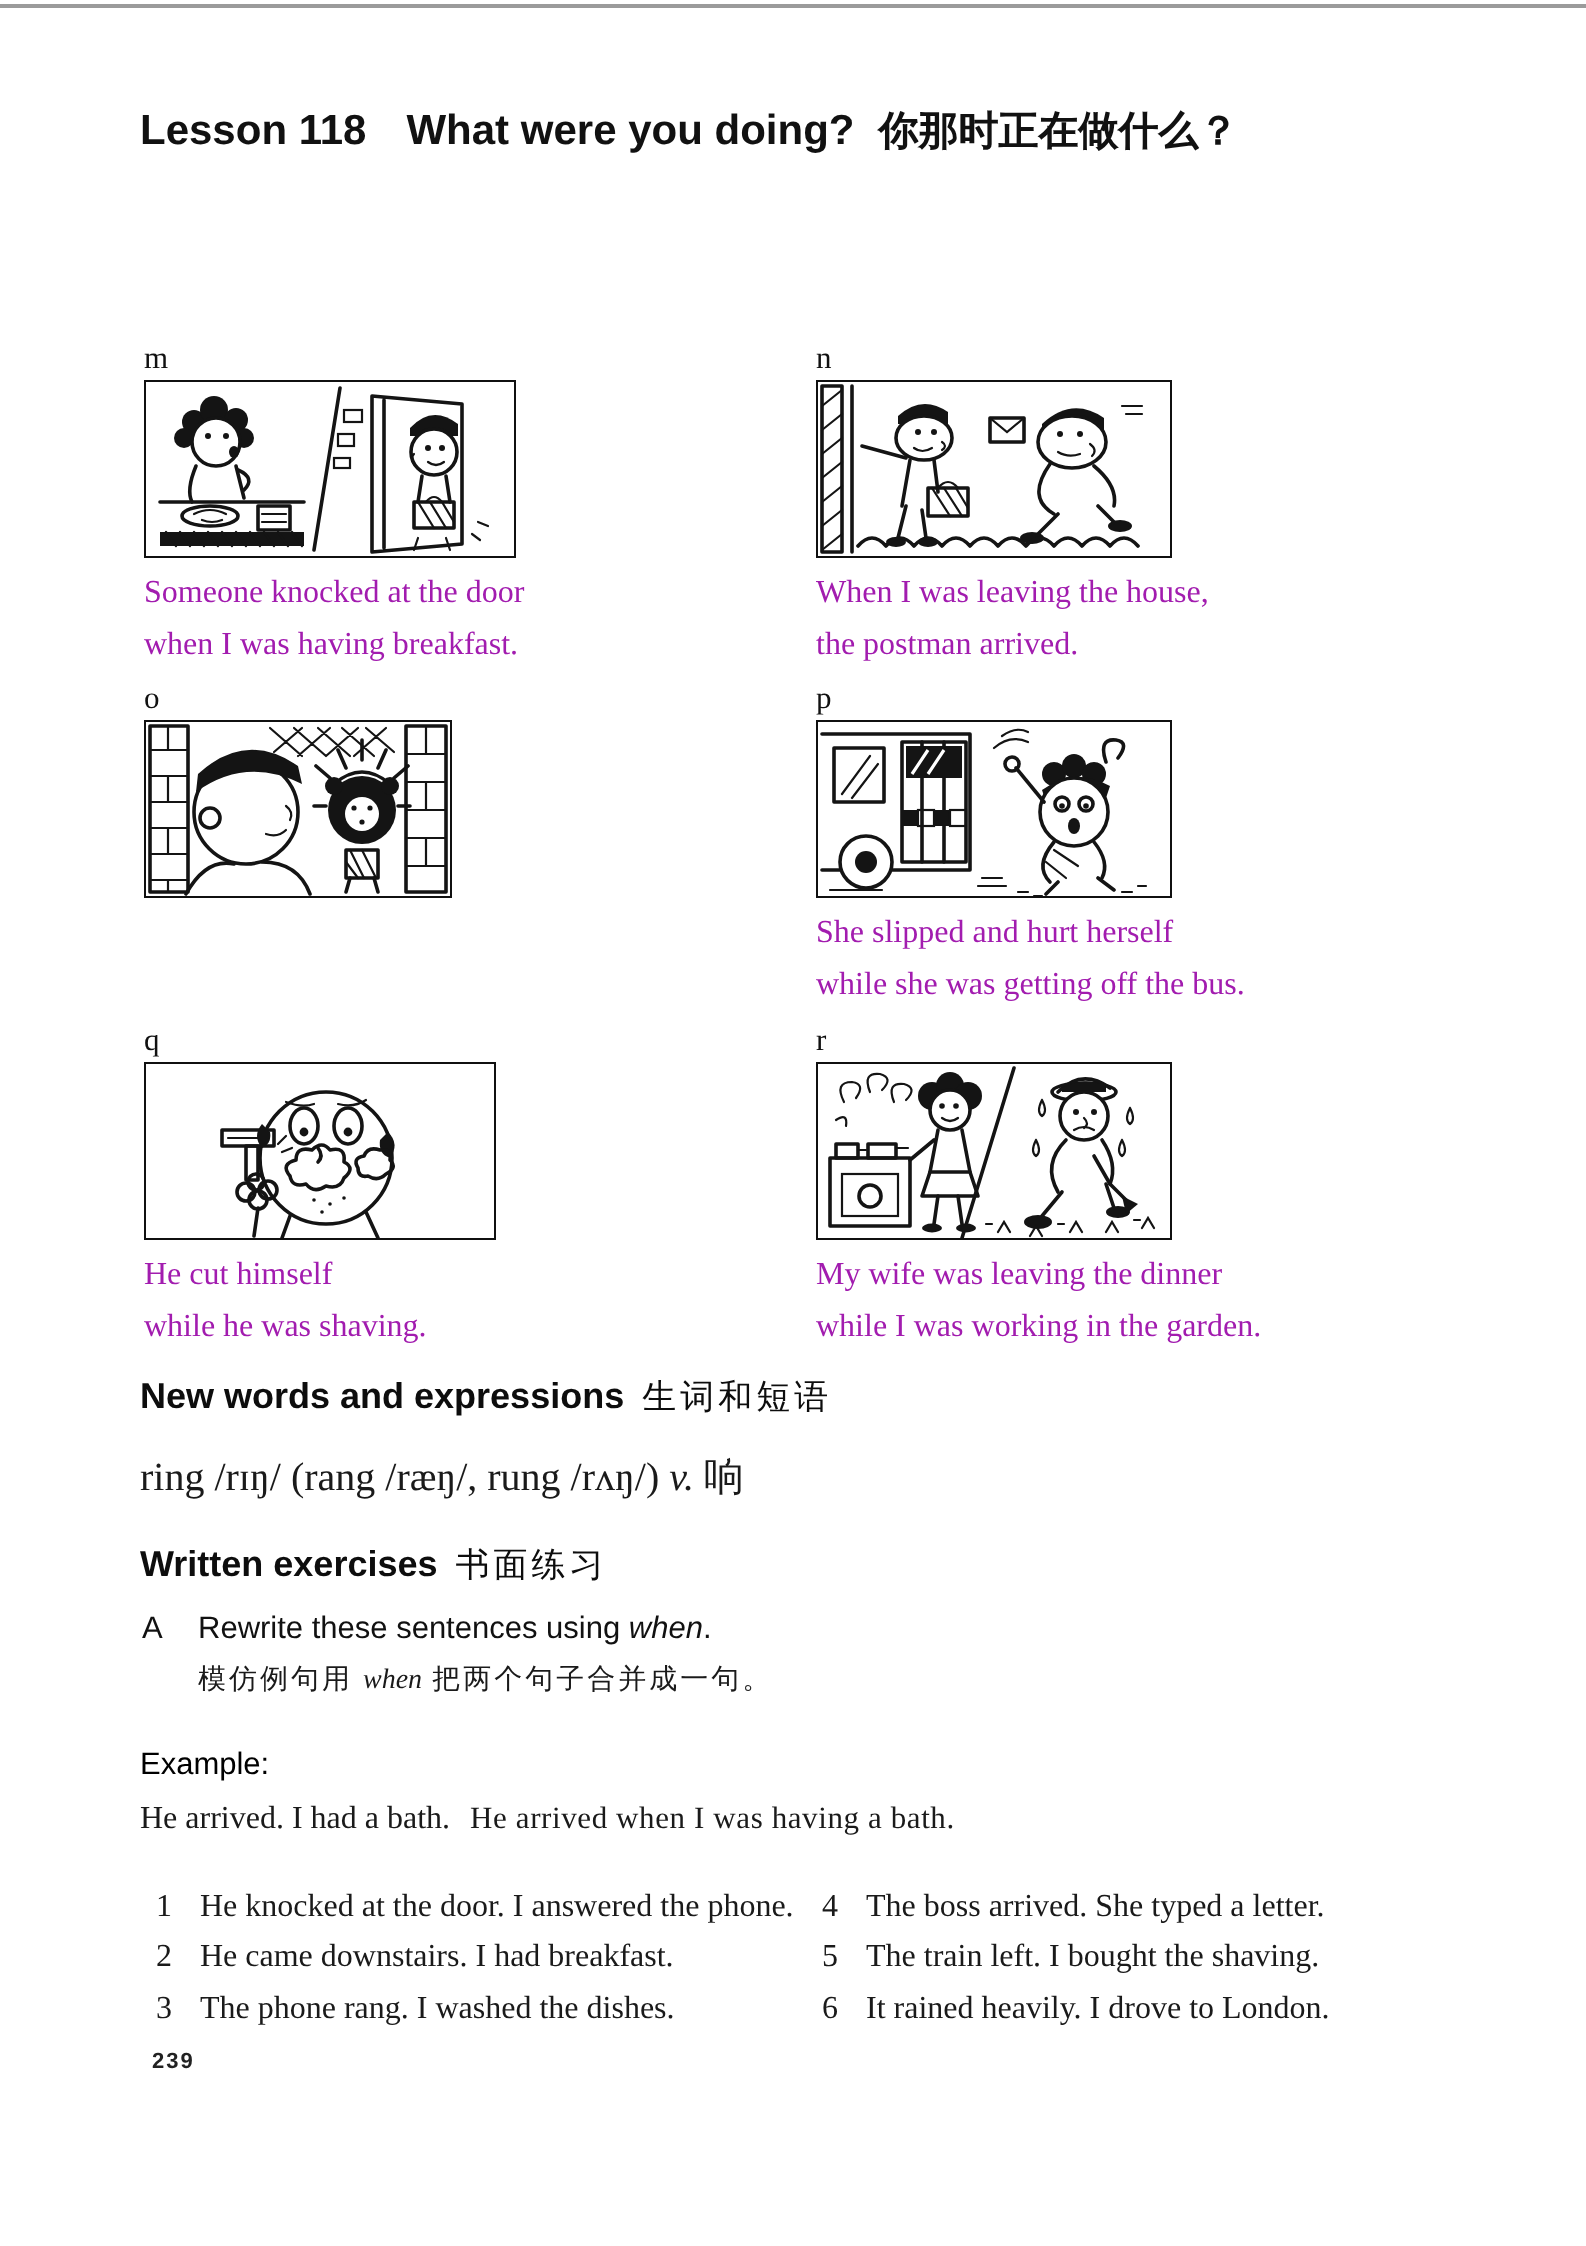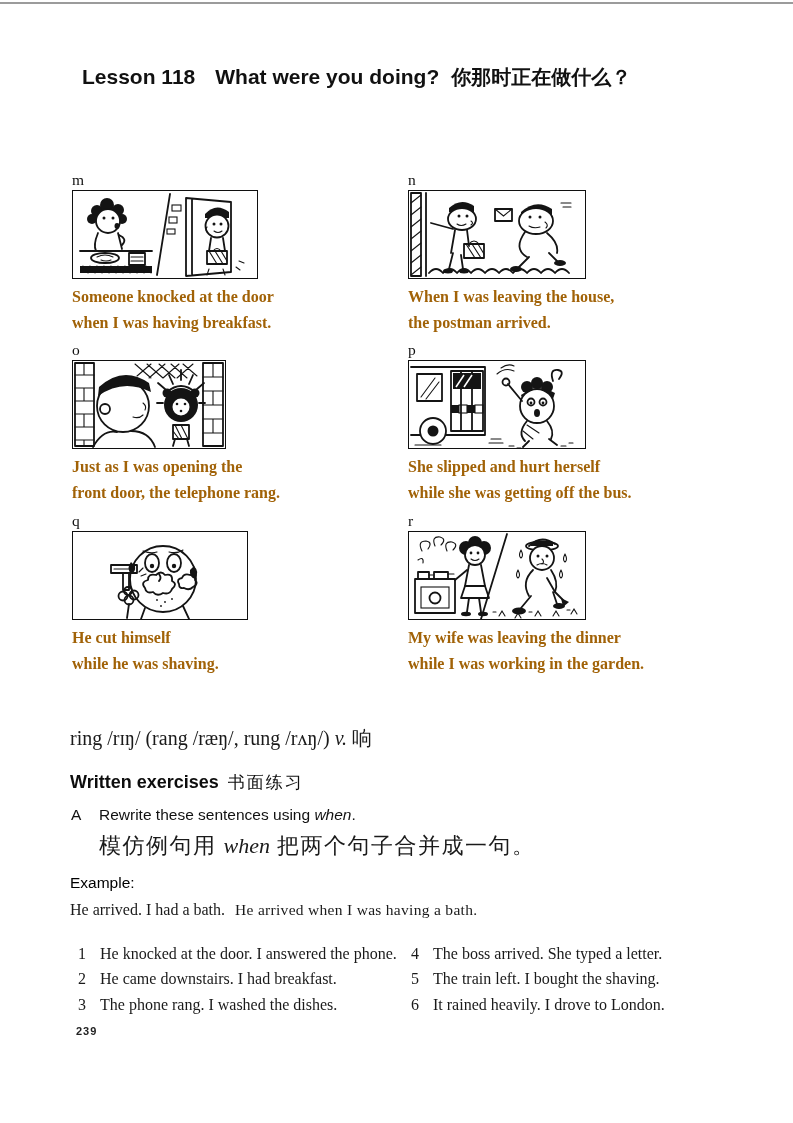--- a/index.html
+++ b/index.html
@@ -21,21 +21,21 @@
   .cassette { flex:0 0 auto; margin-top:4px; }
   .instr-text { margin-left:11px; }
   .instr-en { font-family:"Liberation Sans", sans-serif; font-size:16px; color:#111; }
   .instr-zh { margin-top:7px; font-size:16.5px; letter-spacing:2px; }
 
   
   .panel { position:absolute; }
   .panel-label { font-size:15.5px; height:18px; line-height:16px; color:#111; }
   .panel-img { border:1.6px solid #101010; background:#fff; box-sizing:content-box; }
   .panel-img svg { display:block; }
-  .caption { margin-top:5px; font-size:16px; line-height:26px; color:#a16207;font-weight:bold; }
+  .caption { margin-top:5px; font-size:16px; line-height:26px; color:#a21caf; }
 
   .pos-m { left:72px;  top:172px; } .pos-m .panel-img { width:184px; height:87px; }
   .pos-n { left:408px; top:172px; } .pos-n .panel-img { width:176px; height:87px; }
   .pos-o { left:72px;  top:342px; } .pos-o .panel-img { width:152px; height:87px; }
   .pos-p { left:408px; top:342px; } .pos-p .panel-img { width:176px; height:87px; }
   .pos-q { left:72px;  top:513px; } .pos-q .panel-img { width:174px; height:87px; }
   .pos-r { left:408px; top:513px; } .pos-r .panel-img { width:176px; height:87px; }
 
   
   .section-h { position:absolute; white-space:nowrap;
@@ -45,21 +45,21 @@
   .newwords-h { left:70px; top:687px; }
   .written-h  { left:70px; top:771px; }
 
   .ring-line { position:absolute; left:70px; top:725px; font-size:20px; }
   .ring-line .it { font-style:italic; }
 
   .a-line { position:absolute; left:71px; top:806px;
     font-family:"Liberation Sans", sans-serif; font-size:15.5px; color:#111; }
   .a-line .a-letter { display:inline-block; width:28px; }
   .a-line .it { font-style:italic; }
-  .zh-line { position:absolute; left:99px; top:831px; font-size:22px; letter-spacing:1.5px; }
+  .zh-line { position:absolute; left:99px; top:831px; font-size:14px; letter-spacing:1.5px; }
   .zh-line .it { font-style:italic; letter-spacing:0; }
 
   .example-label { position:absolute; left:70px; top:874px;
     font-family:"Liberation Sans", sans-serif; font-size:15.5px; color:#000000; }
   .example-line { position:absolute; left:70px; top:901px; font-size:16px; white-space:nowrap; }
   .example-answer { margin-left:10px; font-size:15.5px; letter-spacing:0.3px; }
 
   
   .items-col { position:absolute; top:941px; }
   .items-col-1 { left:78px; }
@@ -75,21 +75,21 @@
   svg .ln { stroke:#141414; stroke-width:1.8; fill:none; stroke-linecap:round; stroke-linejoin:round; }
   svg .fl { fill:#141414; stroke:none; }
   svg .th { stroke:#141414; stroke-width:1.1; fill:none; stroke-linecap:round; }
 </style>
 </head>
 <body>
 
 <div class="page">
   <div class="scan-topline"></div>
 
-  <h1 class="title" style="margin:12px;">
+  <h1 class="title" style="margin:0;">
     <span>Lesson 118</span><span class="t-en">What were you doing?</span><span class="t-zh">你那时正在做什么？</span>
   </h1>
 
 
   <figure class="panel pos-m" style="margin:0;">
     <div class="panel-label">m</div>
     <div class="panel-img">
       <svg width="184" height="87" viewBox="0 0 184 87">
         <circle class="fl" cx="24" cy="20" r="6"></circle>
           <circle class="fl" cx="34" cy="14" r="7"></circle>
@@ -192,24 +192,20 @@
         <circle class="fl" cx="108" cy="50" r="1.3"></circle>
         <path class="ln" d="M94 31 Q108 19 122 31"></path>
         <circle class="fl" cx="94" cy="32" r="4.5"></circle>
           <circle class="fl" cx="122" cy="32" r="4.5"></circle>
         <path class="ln" d="M96 14 L100 23 M108 9 L108 19 M120 14 L116 23 M85 22 L92 28 M131 22 L124 28 M84 42 L90 42 M126 42 L132 42"></path>
         <rect class="ln" x="100" y="64" width="16" height="14"></rect>
         <path class="th" d="M102 64 l7 14 M108 64 l7 14 M100 70 l6 8"></path>
         <path class="ln" d="M102 78 l-2 7 M114 78 l2 7"></path>
       </svg>
     </div>
-    <figcaption class="caption">
-      <div>Just as I was opening the</div>
-      <div>front door, the telephone rang.</div>
-    </figcaption>
   </figure>
 
   <figure class="panel pos-p" style="margin:0;">
     <div class="panel-label">p</div>
     <div class="panel-img">
       <svg width="176" height="87" viewBox="0 0 176 87">
         <path class="ln" d="M2 6 H76 V74 H2"></path>
         <rect class="ln" x="8" y="13" width="25" height="27"></rect>
         <path class="th" d="M12 36 l14 -19 M17 38 l13 -17"></path>
         <rect class="ln" x="42" y="10" width="32" height="60"></rect>
@@ -326,20 +322,23 @@
         <path class="fl" d="M152 66 l8 4 l-6 5 Z"></path>
         <path class="th" d="M90 84 l3 -5 l3 5 M106 86 l3 -5 l3 5 M126 84 l3 -5 l3 5 M144 84 l3 -5 l3 5 M162 82 l3 -5 l3 5 M84 80 h3 M120 80 h3 M158 78 h3"></path>
       </svg>
     </div>
     <figcaption class="caption">
       <div>My wife was leaving the dinner</div>
       <div>while I was working in the garden.</div>
     </figcaption>
   </figure>
 
+  <h2 class="section-h newwords-h" style="margin:0;">
+    <span>New words and expressions</span><span class="h-zh">生词和短语</span>
+  </h2>
   <div class="ring-line">
     <span>ring</span><span> /rɪŋ/ (rang /ræŋ/, rung /rʌŋ/) </span><span class="it">v.</span><span> 响</span>
   </div>
 
   <h2 class="section-h written-h" style="margin:0;">
     <span>Written exercises</span><span class="h-zh">书面练习</span>
   </h2>
 
   <div class="a-line">
     <span class="a-letter">A</span><span>Rewrite these sentences using </span><span class="it">when</span><span>.</span>

